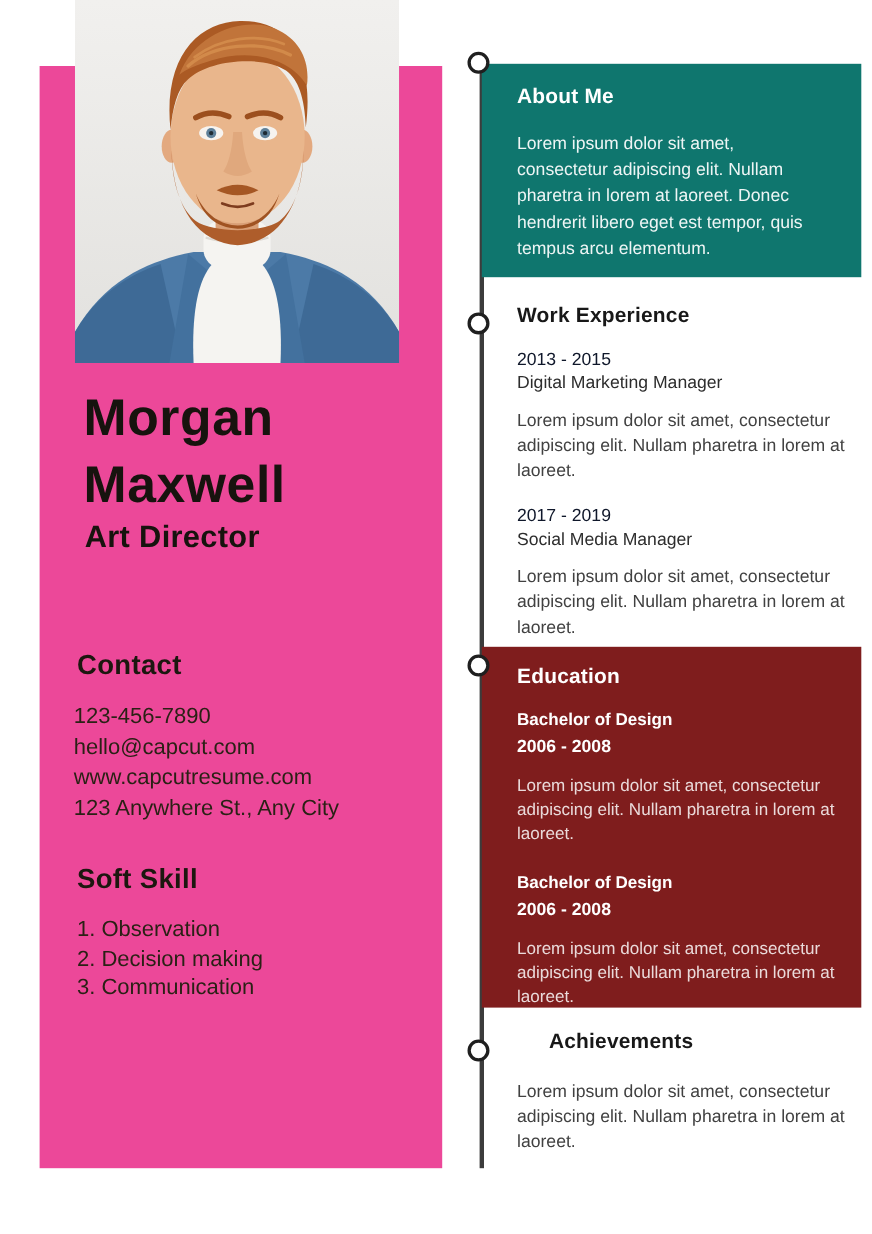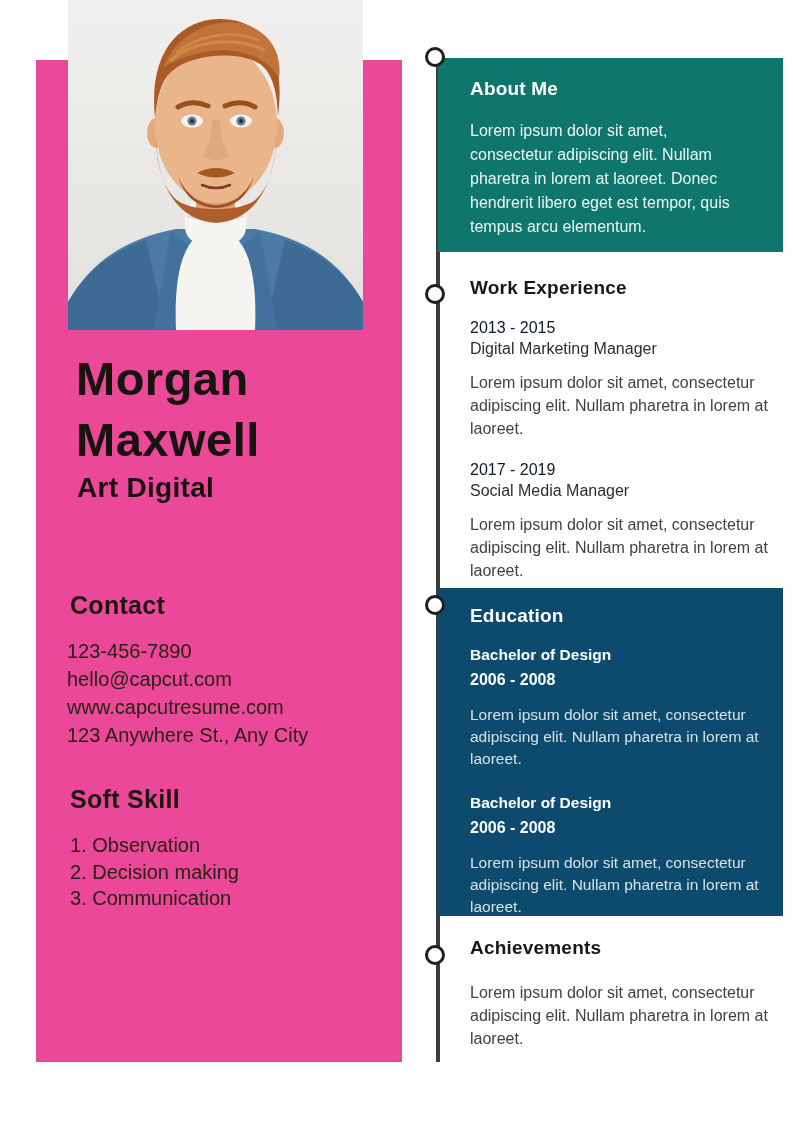--- a/index.html
+++ b/index.html
@@ -130,21 +130,21 @@
     margin-bottom: 20px;
   }
   .work-item .dates   { color: #0f172a; font-size: 16px; margin-bottom: 3px; }
   .work-item .role    { color: #2d2d2d; font-size: 16px; margin-bottom: 13px; }
   .work-item .body    { color: #414141; font-size: 16px; line-height: 23px; margin-bottom: 21px; width: 305px; }
 
   .education-box {
     position: absolute;
     left: 438px; top: 588px;
     width: 345px; height: 328px;
-    background: #0c4a6e;
+    background: #7f1d1d;
     padding: 17px 24px 0 32px;
     z-index: 2;
   }
   .education-box h2 {
     color: #ffffff;
     font-size: 19px;
     font-weight: bold;
     margin-bottom: 19px;
     letter-spacing: 0.2px;
   }
@@ -156,33 +156,33 @@
     position: absolute;
     left: 470px; top: 937px;
     width: 313px;
   }
   .achievements-section .body {
     color: #414141;
     font-size: 16px;
     line-height: 23px;
     width: 305px;
   }
-  .achievements-section .dark-heading { margin-bottom: 22px; }
+  .achievements-section .dark-heading { margin-bottom: 22px; margin-left: 29px; }
 </style>
 </head>
 <body>
 
 <div class="page">
 
   <div class="sidebar">
     <div class="name-block">
       <div>Morgan</div>
       <div>Maxwell</div>
     </div>
-    <div class="job-title">Art Digital</div>
+    <div class="job-title">Art Director</div>
 
     <h3 class="side-heading contact-heading">Contact</h3>
     <ul class="contact-list">
       <li>123-456-7890</li>
       <li>hello@capcut.com</li>
       <li>www.capcutresume.com</li>
       <li>123 Anywhere St., Any City</li>
     </ul>
 
     <h3 class="side-heading skill-heading">Soft Skill</h3>

